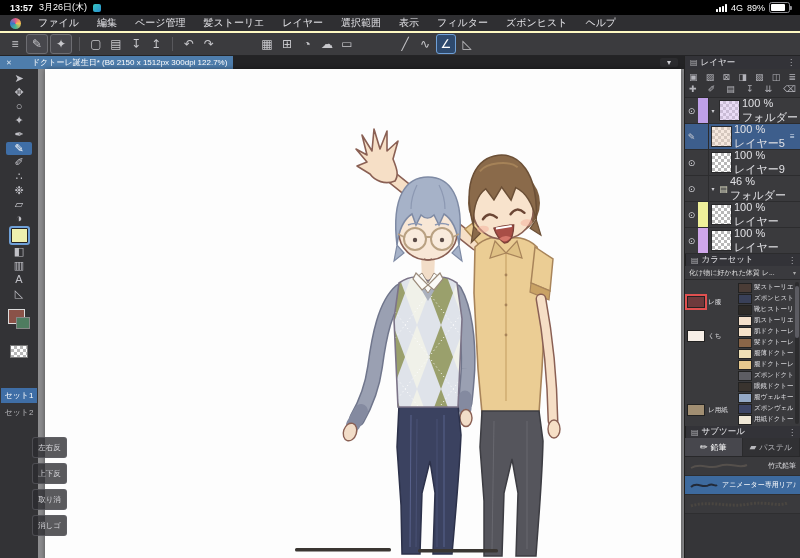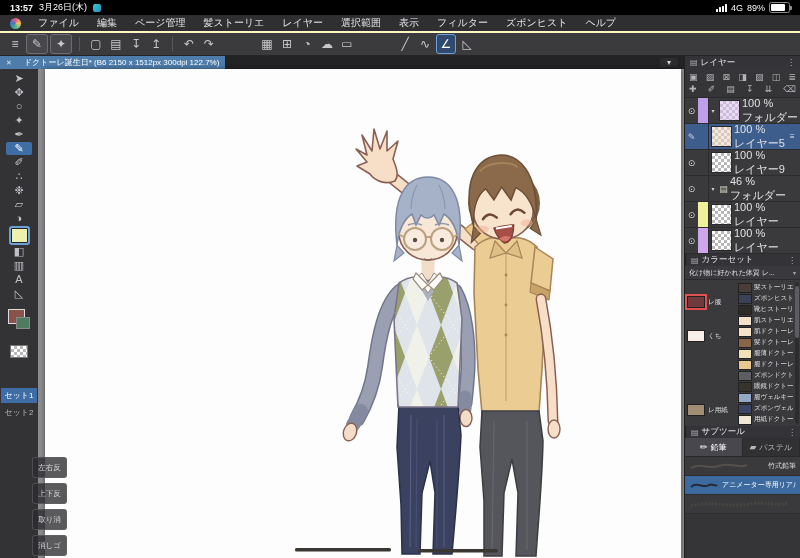--- a/index.html
+++ b/index.html
@@ -25,21 +25,21 @@
   
   .toolbar{height:22px;background:#3b3b3e;display:flex;align-items:center;padding:0 6px;gap:2px;flex:none;border-bottom:1px solid #242426;}
   .icon-btn{min-width:18px;height:18px;display:flex;align-items:center;justify-content:center;color:#c8c8cc;font-size:12px;border-radius:3px;}
   .icon-btn.boxed{border:1px solid #6d6d72;background:#47474c;width:20px;}
   .icon-btn.active{border:1px solid #6fa0d8;background:#2e4a6e;color:#fff;}
   .tsep{width:1px;height:14px;background:#58585c;margin:0 5px;flex:none;}
   .tgap{width:36px;}
   
   .tabrow{height:13px;display:flex;flex:none;}
   .tabbar{flex:1;background:#232325;display:flex;align-items:center;}
-  .doctab{background:#4e7dac;color:#fff;font-size:8px;height:13px;display:flex;align-items:center;padding:0 6px;gap:12px;max-width:300px;white-space:nowrap;}
+  .doctab{background:#4e7dac;color:#fff;font-size:8px;height:13px;display:flex;align-items:center;padding:0 6px;gap:20px;max-width:300px;white-space:nowrap;}
   .tab-close{font-size:7px;color:#d8e4f0;}
   .tab-chevron{margin-left:auto;margin-right:6px;color:#cfcfd4;font-size:8px;width:18px;text-align:center;background:#2c2c2f;border-radius:2px;}
   .layers-header,.phead{width:116px;background:#333338;display:flex;align-items:center;gap:3px;font-size:8.5px;color:#e8e8ec;padding:0 5px;border-left:1px solid #222;flex:none;box-sizing:border-box;}
   .ph-icon{font-size:8px;color:#b8b8bc;}
   .ph-menu{margin-left:auto;color:#b8b8bc;font-size:8px;}
   
   .main{flex:1;display:flex;min-height:0;}
   
   .toolstrip{width:38px;background:#333336;display:flex;flex-direction:column;align-items:center;padding-top:3px;flex:none;box-sizing:border-box;}
   .tool{width:26px;height:13px;color:#c0c0c6;font-size:11px;line-height:13px;text-align:center;margin-bottom:1px;border-radius:2px;}
@@ -51,21 +51,21 @@
   .bg{position:absolute;left:10px;top:8px;width:12px;height:10px;border:1px solid #888;}
   .checker{background-image:linear-gradient(45deg,#b8b8b8 25%,transparent 25%,transparent 75%,#b8b8b8 75%),linear-gradient(45deg,#b8b8b8 25%,transparent 25%,transparent 75%,#b8b8b8 75%);background-size:6px 6px;background-position:0 0,3px 3px;background-color:#fff;}
   .trans-swatch{width:16px;height:11px;border:1px solid #777;margin-top:6px;}
   .set-tabs{margin-top:30px;display:flex;flex-direction:column;align-items:center;gap:2px;}
   .set-tab{width:36px;height:15px;font-size:8px;color:#b8b8bc;display:flex;align-items:center;justify-content:center;}
   .set-tab.active{background:#3f6ea6;color:#fff;}
   
   .canvas{flex:1;position:relative;background:#8c8c8e;overflow:visible;min-width:0;}
   .artboard{position:absolute;left:7px;top:0;width:636px;height:492px;background:#fdfdfd;box-shadow:0 0 5px rgba(0,0,0,.45);}
   .artboard svg{position:absolute;inset:0;}
-  .edge-cmds{position:absolute;left:-6px;top:388px;display:flex;flex-direction:column;gap:5px;z-index:6;}
+  .edge-cmds{position:absolute;left:-6px;top:368px;display:flex;flex-direction:column;gap:5px;z-index:6;}
   .edge-btn{width:33px;height:19px;background:rgba(44,44,48,.78);color:#d8d8dc;font-size:7.5px;display:flex;align-items:center;justify-content:center;border-radius:3px;border:1px solid rgba(100,100,106,.6);}
   
   .rightpanel{width:116px;background:#353538;display:flex;flex-direction:column;flex:none;border-left:1px solid #222;box-sizing:border-box;}
   .blend-area{height:30px;flex:none;padding:1px 3px;box-sizing:border-box;border-bottom:1px solid #2a2a2c;}
   .blend-row{display:flex;align-items:center;gap:3px;height:15px;}
   .lp-chip{width:14px;height:13px;border:1px solid #1e1e20;flex:none;}
   .dropdown{flex:1;height:12px;background:#2d2d30;border:1px solid #56565a;font-size:8px;color:#eee;display:flex;align-items:center;justify-content:space-between;padding:0 3px;border-radius:2px;min-width:0;}
   .dd-arrow{font-size:6px;color:#aaa;}
   .op-val{font-size:8px;color:#eee;}
   .spin{font-size:6px;color:#aaa;}

